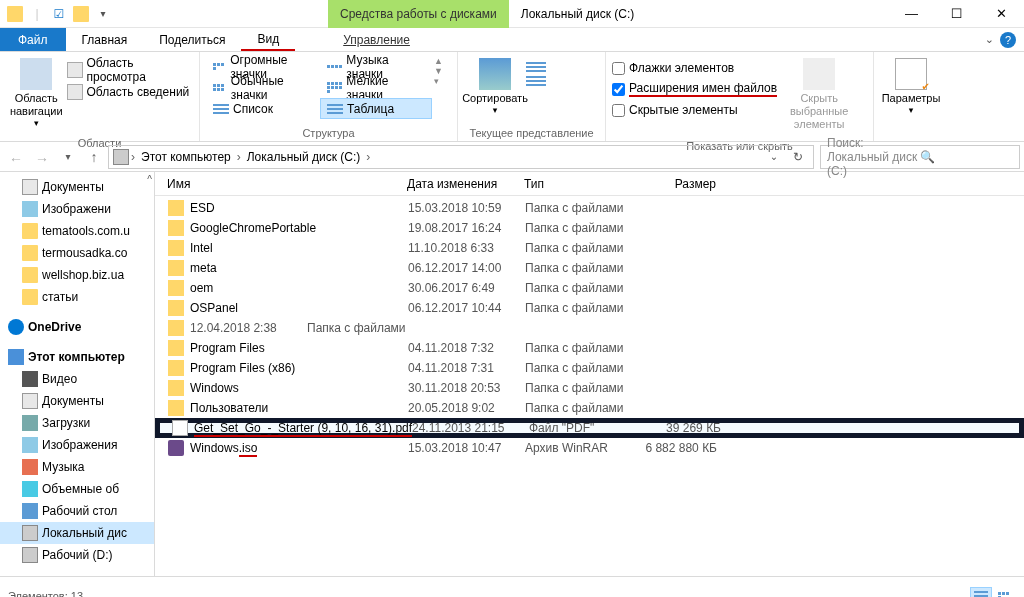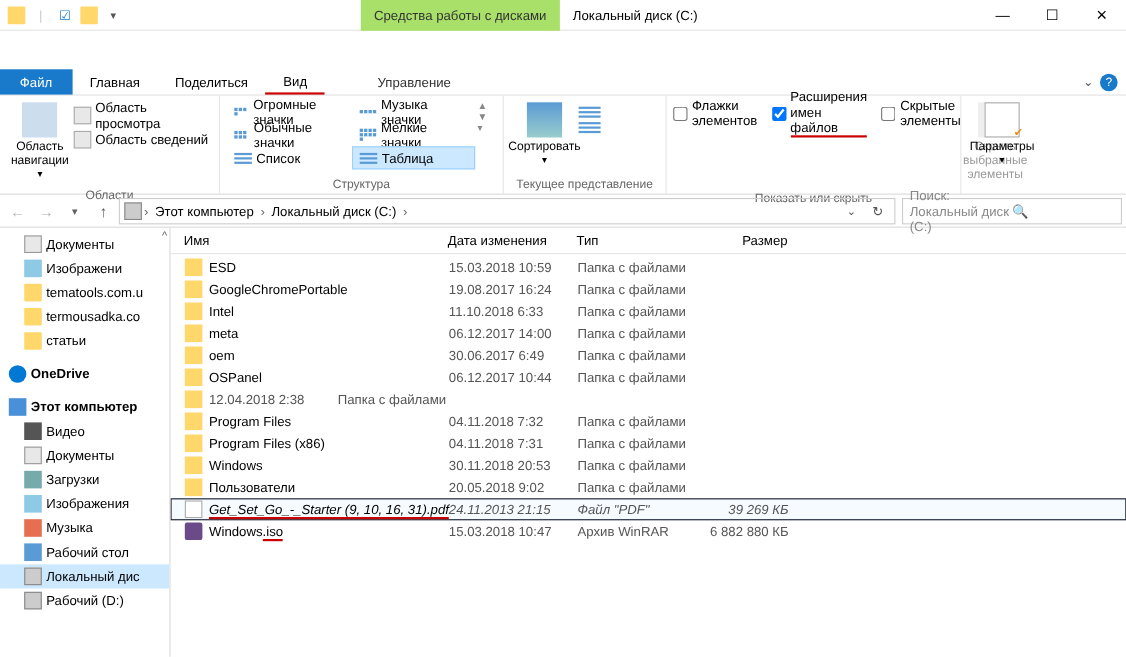--- a/index.html
+++ b/index.html
@@ -7,25 +7,25 @@
 
 .titlebar { height: 28px; display: flex; align-items: center; background: #fff; border-bottom: 1px solid #e5e5e5; }
 .titlebar-qat { display: flex; align-items: center; padding: 0 4px; gap: 0px; }
 .titlebar-qat .qat-item { width: 22px; height: 22px; display: flex; align-items: center; justify-content: center; }
 .title-contextual { background: #a8e06a; color: #333; padding: 4px 12px; height: 28px; display: flex; align-items: center; font-size: 12px; margin-left: 210px; }
 .title-text { padding: 0 12px; font-size: 12px; }
 .title-spacer { flex: 1; }
 .winbtns { display: flex; }
 .winbtns div { width: 45px; height: 28px; display: flex; align-items: center; justify-content: center; font-size: 13px; }
 
-.tabs-row { display: flex; align-items: stretch; height: 24px; border-bottom: 1px solid #dadada; background: #fff; margin-top: 35px; }
+.tabs-row { display: flex; align-items: stretch; height: 24px; border-bottom: 1px solid #dadada; background: #fff; }
 .file-tab { background: #1979ca; color: #fff; padding: 4px 18px; font-size: 12px; display:flex; align-items:center; }
 .tab { padding: 4px 16px; font-size: 12px; display:flex; align-items:center; position: relative; }
 .tab.active { border-bottom: 2px solid #cc0000; }
-.tab-contextual { color: #333; }
+.tab-contextual { color: #333; text-decoration: underline; }
 .tabs-right { margin-left: auto; display: flex; align-items: center; padding-right: 8px; gap: 6px; }
 .help-circle { width:16px; height:16px; border-radius:50%; background:#1979ca; color:#fff; font-size:11px; display:flex; align-items:center; justify-content:center; }
 
 .ribbon { height: 90px; background: #fff; border-bottom: 1px solid #dadada; display: flex; }
 .ribbon-group { border-right: 1px solid #e5e5e5; display: flex; flex-direction: column; }
 .ribbon-group-body { flex: 1; display: flex; padding: 4px 6px; align-items: flex-start; }
 .ribbon-group-label { text-align: center; font-size: 11px; color: #666; padding: 2px 0; }
 .big-btn { display: flex; flex-direction: column; align-items: center; width: 62px; padding: 2px; font-size: 11px; text-align: center; line-height: 1.2; }
 .big-btn .icn { width: 32px; height: 32px; background: #cde; margin-bottom: 2px; }
 .chk-row { display: flex; align-items: center; gap: 4px; font-size: 12px; height: 20px; }
@@ -70,21 +70,21 @@
 .tree-scroll-up { position:absolute; top:2px; right:2px; color:#555; }
 
 .files { flex: 1; display: flex; flex-direction: column; }
 .cols { display: flex; height: 24px; align-items: center; border-bottom: 1px solid #e5e5e5; font-size: 12px; color: #000000; padding-left: 12px; }
 .col-name { width: 240px; }
 .col-date { width: 117px; }
 .col-type { width: 112px; }
 .col-size { width: 100px; text-align: right; padding-right: 20px; }
 .rows { padding-top: 2px; }
 .row { display: flex; height: 20px; align-items: center; padding-left: 12px; font-size: 12px; border: 1px solid transparent; }
-.row.sel { border: 1px solid #0f172a; background: #f5fbff; font-style: italic; }
+.row.sel { border: 5px solid #0f172a; background: #f5fbff; }
 .row .ricon { width: 16px; height: 16px; margin-right: 6px; }
 .ric-folder { background:#ffd76a; }
 .ric-pdf { background:#fff; border:1px solid #aaa; }
 .ric-iso { background:#6b4a8a; border-radius:2px; }
 .row .rname { width: 218px; white-space:nowrap; }
 .row .rname .ul { border-bottom: 2px solid #cc0000; }
 .row .rdate { width: 117px; color:#555; }
 .row .rtype { width: 112px; color:#555; }
 .row .rsize { width: 100px; text-align: right; padding-right: 20px; color:#555; }
 
@@ -248,21 +248,21 @@
             <i></i>
             <i></i>
           </span>
       </div>
     </div>
     <div class="ribbon-group-label">Текущее представление</div>
   </div>
 
   <div class="ribbon-group" style="width:268px">
     <div class="ribbon-group-body">
-      <div style="display:flex;flex-direction:row;gap:13px;padding-top:2px">
+      <div style="display:flex;flex-direction:column;gap:1px;padding-top:2px">
         <label class="chk-row">
             <input type="checkbox" style="">
             <span>Флажки элементов</span>
           </label>
         <label class="chk-row red">
             <input type="checkbox" checked="" style="">
             <span>Расширения имен файлов</span>
           </label>
         <label class="chk-row">
             <input type="checkbox" style="">
@@ -327,20 +327,24 @@
       <div class="tree-item">
         <span class="ticon ic-folder"></span>
         <span>tematools.com.u</span>
       </div>
       <div class="tree-item">
         <span class="ticon ic-folder"></span>
         <span>termousadka.co</span>
       </div>
       <div class="tree-item">
         <span class="ticon ic-folder"></span>
+        <span>wellshop.biz.ua</span>
+      </div>
+      <div class="tree-item">
+        <span class="ticon ic-folder"></span>
         <span>статьи</span>
       </div>
       <div style="height: 8px;"></div>
       <div class="tree-item root">
         <span class="ticon ic-onedrive"></span>
         <span>OneDrive</span>
       </div>
       <div style="height: 8px;"></div>
       <div class="tree-item root">
         <span class="ticon ic-pc"></span>
@@ -358,20 +362,24 @@
         <span class="ticon ic-down"></span>
         <span>Загрузки</span>
       </div>
       <div class="tree-item">
         <span class="ticon ic-pic"></span>
         <span>Изображения</span>
       </div>
       <div class="tree-item">
         <span class="ticon ic-music"></span>
         <span>Музыка</span>
+      </div>
+      <div class="tree-item">
+        <span class="ticon ic-3d"></span>
+        <span>Объемные об</span>
       </div>
       <div class="tree-item">
         <span class="ticon ic-desk"></span>
         <span>Рабочий стол</span>
       </div>
       <div class="tree-item sel">
         <span class="ticon ic-disk"></span>
         <span>Локальный дис</span>
       </div>
       <div class="tree-item">

